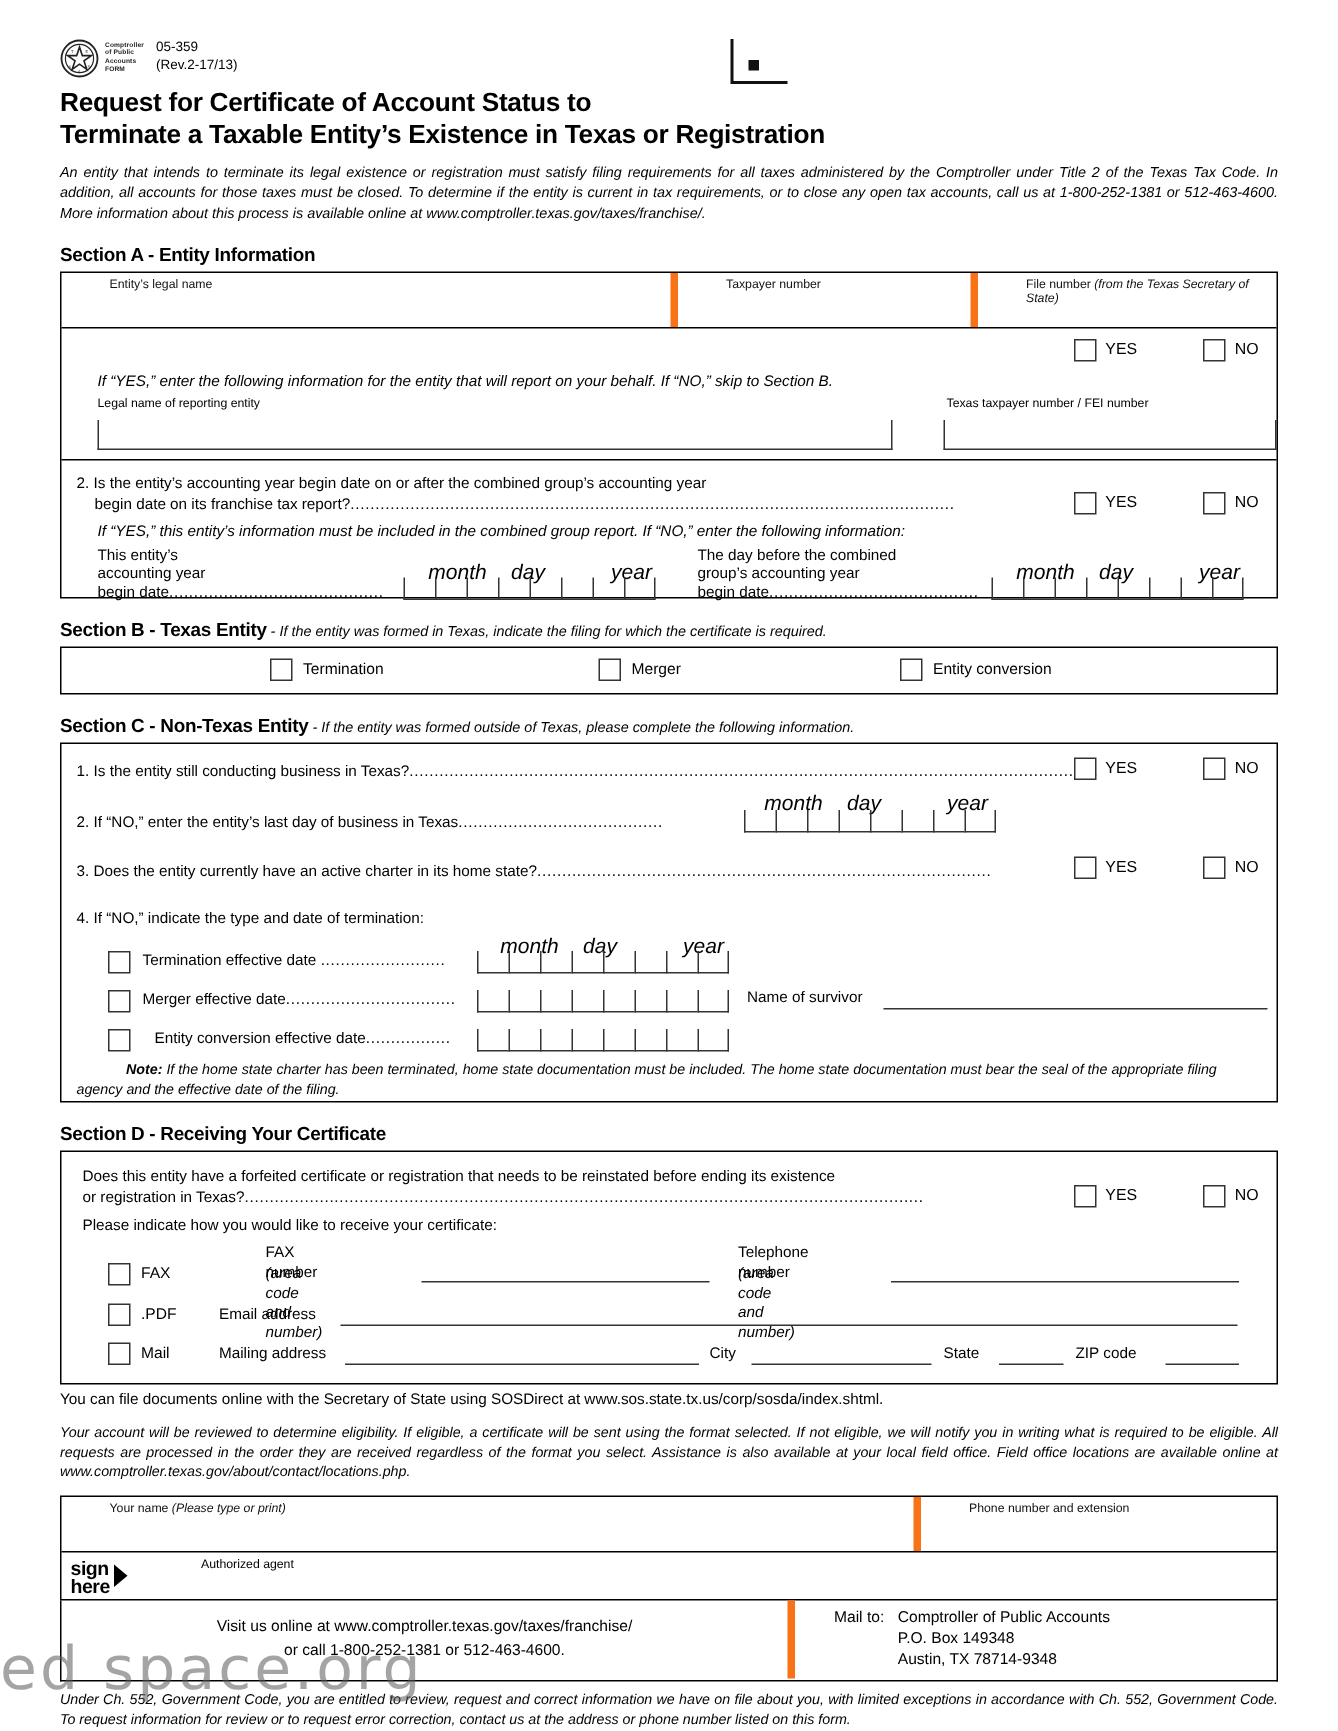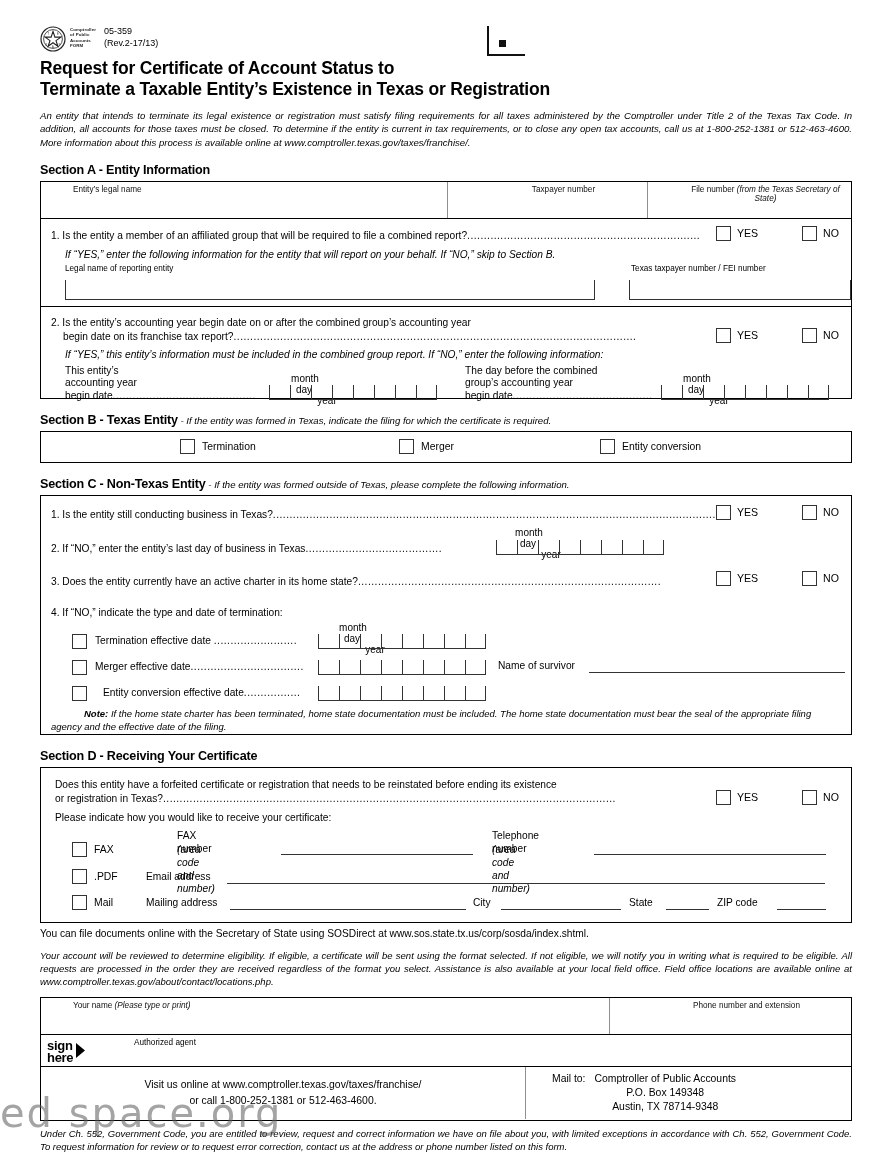--- a/index.html
+++ b/index.html
@@ -37,39 +37,39 @@
   .sec-head .sub { font-weight:normal; font-style:italic; font-size:9.6px; letter-spacing:0;}
 
   
   .box { margin:0 40px; border:1.6px solid #000; position:relative; }
   .hline { border-top:1px solid #000; }
   .cell-lbl { font-size:8.2px; padding:3px 0 0 5px; color:#111;margin-left:27px; }
   .cell-lbl i { font-style:italic; }
 
   .row { display:flex; }
   .col { position:relative; }
-  .vline { border-left:1px solid #f97316;text-align:center; }
+  .vline { border-left:5px solid #f97316; }
 
   .q { font-size:10.2px; line-height:14px; }
   .dots { letter-spacing:.5px; }
 
   
   .cb { display:inline-block; width:15px; height:15px; border:1.3px solid #333; background:#fff;
         vertical-align:middle; }
   .ynrow { position:absolute; right:10px; top:0; display:flex; align-items:center; }
   .yn { display:flex; align-items:center; }
   .yn .lab { font-size:10.6px; margin-left:6px; }
 
   
   .comb { display:inline-flex; height:15px; align-items:stretch; vertical-align:middle; }
   .comb i { display:block; width:24px; border-left:1px solid #333; border-bottom:1.3px solid #333;}
   .comb i:first-child { border-left:1.3px solid #333; }
   .comb i:last-child { border-right:1.3px solid #333; }
   .comb.small i { width:21px; }
-  .mdy { font-size:10px; display:flex;flex-direction:column; }
+  .mdy { font-size:14px; font-style:italic; display:flex; }
 
   .italic { font-style:italic; }
   .bold { font-weight:bold;margin-left:33px; }
 
   .note { font-size:9.5px; line-height:13px; font-style:italic; }
 
   .footnote { margin:8px 40px 0 40px; font-size:9.5px; line-height:13.2px;
               font-style:italic; text-align:justify; }
 
   .watermark { position:absolute; left:0; top:1090px; width:892px; height:62px;
@@ -132,24 +132,20 @@
         <div class="cell-lbl">Taxpayer number</div>
         <div style="position:absolute;left:4px;right:4px;top:14px;height:20px;"></div>
       </div>
       <div class="col vline" style="flex:1;">
         <div class="cell-lbl"><span>File number </span><i>(from the Texas Secretary of State)</i></div>
         <div style="position:absolute;left:4px;right:4px;top:14px;height:20px;"></div>
       </div>
     </div>
 
     <div class="hline" style="position:relative;height:62px;">
-      <div class="q" style="position:absolute;left:10px;top:10px;">
-        <span>1.</span>
-        <span>Is the entity a member of an affiliated group that will be required to file a combined report?</span><span class="dots">......................................................................</span>
-      </div>
       <div class="ynrow" style="top:7px;right:12px;">
         <div class="yn">
           <span class="cb"></span>
           <span class="lab">YES</span>
         </div>
         <div class="yn" style="margin-left:44px;">
           <span class="cb"></span>
           <span class="lab">NO</span>
         </div>
       </div>

